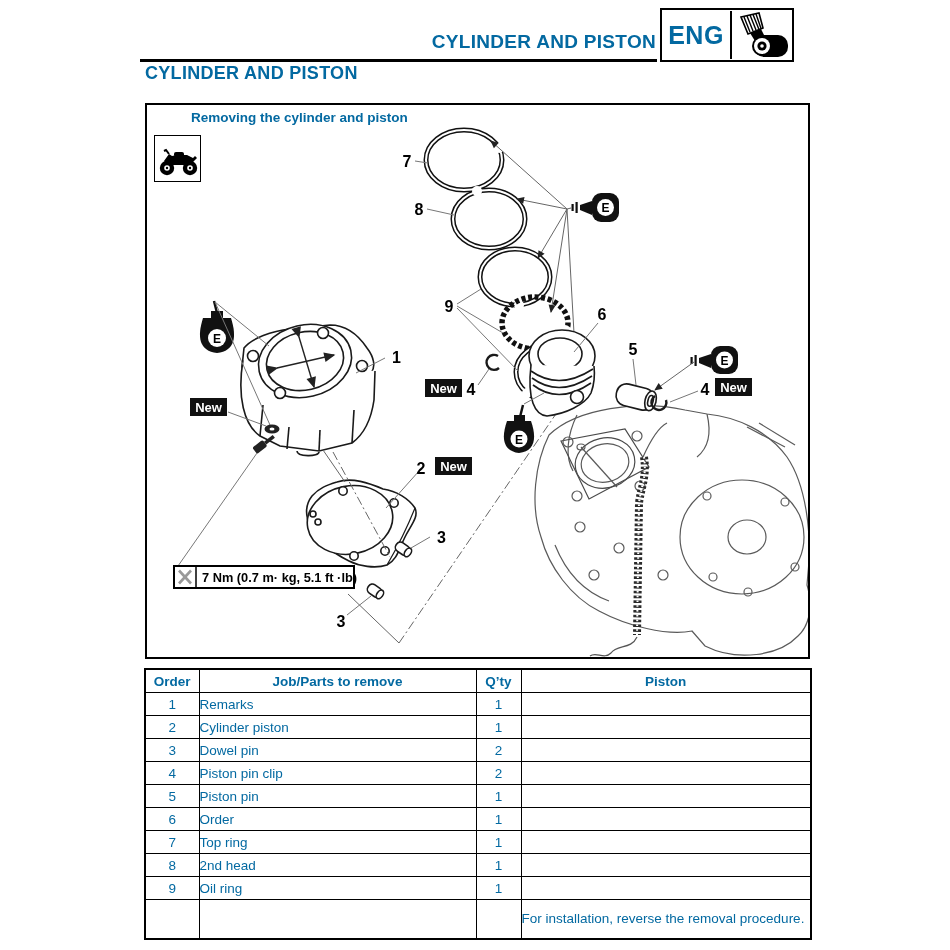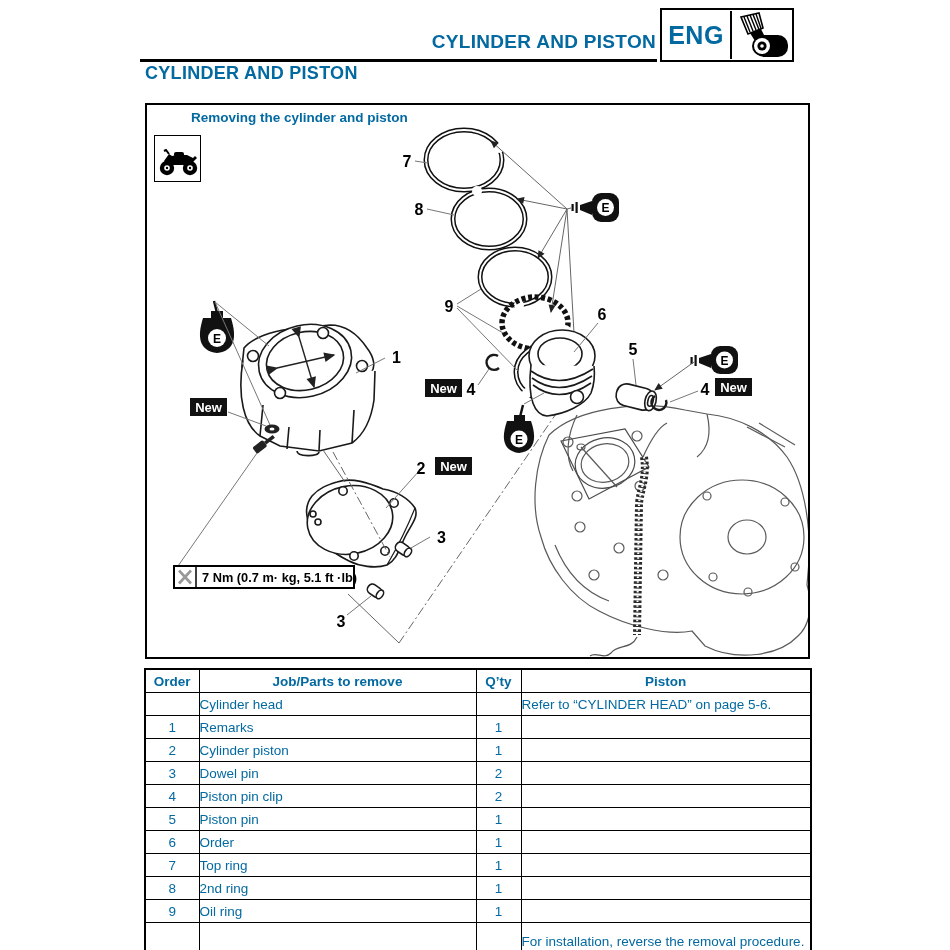--- a/index.html
+++ b/index.html
@@ -371,26 +371,20 @@
         <col style="width:290px">
       </colgroup>
     <tbody>
         <tr>
       <th>Order</th>
       <th>Job/Parts to remove</th>
       <th>Q’ty</th>
       <th>Piston</th>
     </tr>
     <tr>
-      <td class="c"></td>
-      <td>Cylinder head</td>
-      <td class="c"></td>
-      <td>Refer to “CYLINDER HEAD” on page 5-6.</td>
-    </tr>
-    <tr>
       <td class="c">1</td>
       <td>Remarks</td>
       <td class="c">1</td>
       <td></td>
     </tr>
     <tr>
       <td class="c">2</td>
       <td>Cylinder piston</td>
       <td class="c">1</td>
       <td></td>
@@ -420,21 +414,21 @@
       <td></td>
     </tr>
     <tr>
       <td class="c">7</td>
       <td>Top ring</td>
       <td class="c">1</td>
       <td></td>
     </tr>
     <tr>
       <td class="c">8</td>
-      <td>2nd ring</td>
+      <td>2nd head</td>
       <td class="c">1</td>
       <td></td>
     </tr>
     <tr>
       <td class="c">9</td>
       <td>Oil ring</td>
       <td class="c">1</td>
       <td></td>
     </tr>
     <tr class="tall">

